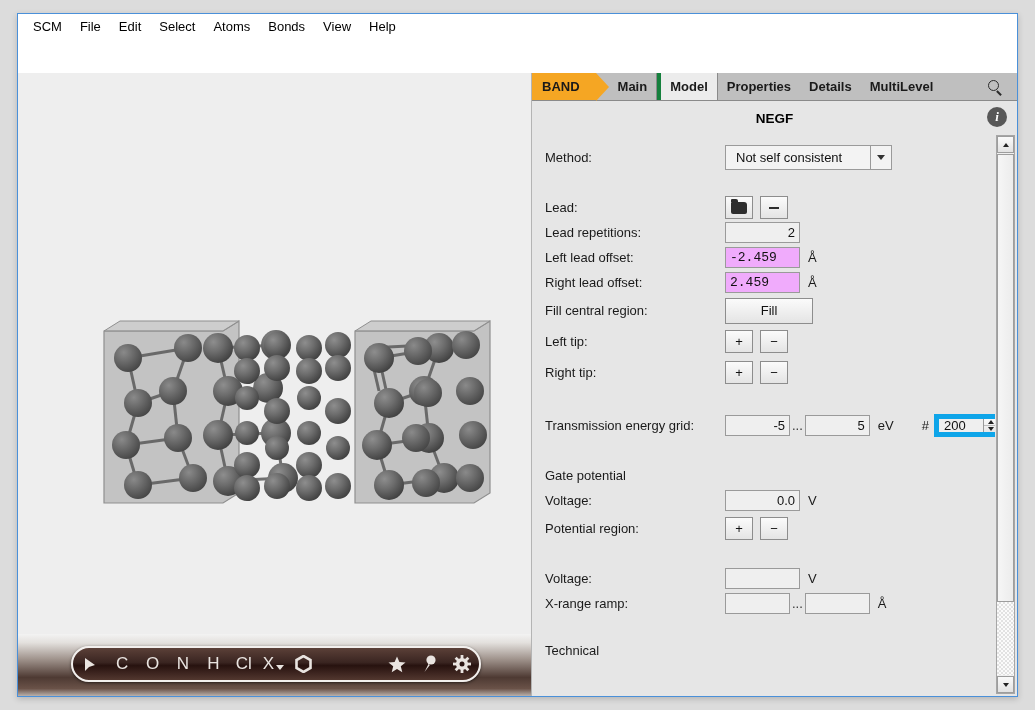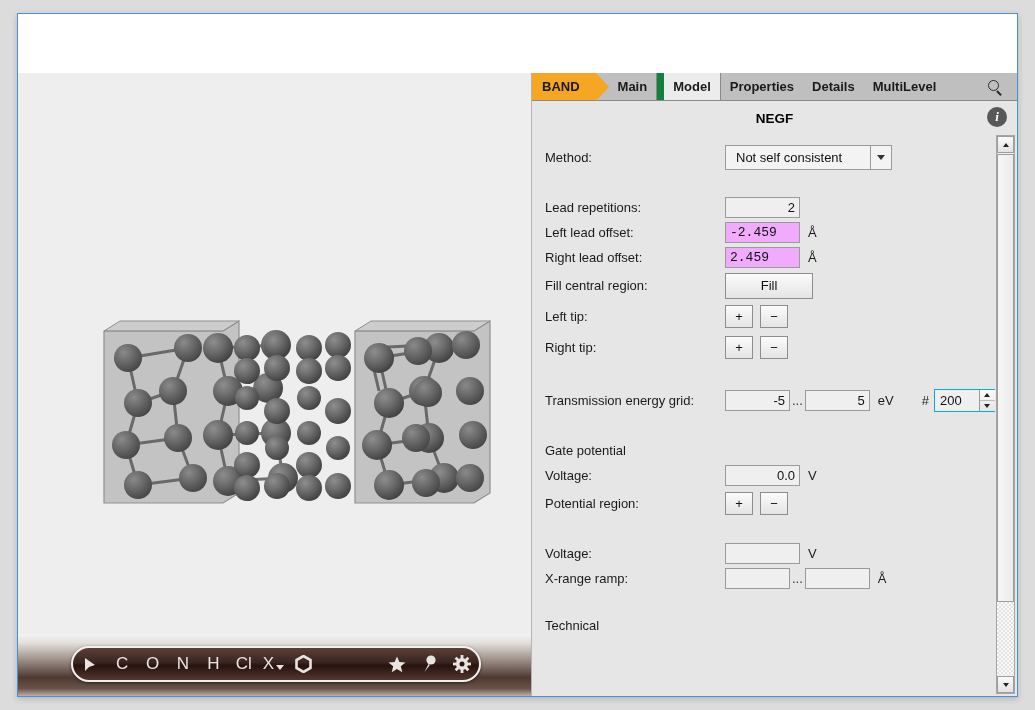--- a/index.html
+++ b/index.html
@@ -103,21 +103,21 @@
   .tab.brand {
     background: #f5a623; padding-left: 10px; padding-right: 16px; border-right: none;
   }
   .tab.brand::after {
     content: ""; position: absolute; right: -13px; top: 0;
     border-top: 14px solid transparent; border-bottom: 14px solid transparent;
     border-left: 13px solid #f5a623; z-index: 2;
   }
   .tab.brand + .tab { padding-left: 22px; }
   .tab.active {
-    background: #ececec; border-left: 7px solid #15803d;
+    background: #ececec; border-left: 4px solid #15803d;
   }
   .tab.plain { border-right: none; }
   .search-btn {
     position: absolute; right: 8px; top: 0; height: 28px; width: 28px;
     display: flex; align-items: center; justify-content: center; cursor: default;
   }
   .mag { position: relative; width: 15px; height: 15px; }
   .mag .ring {
     position: absolute; left: 0; top: 0; width: 11px; height: 11px;
     border: 1.6px solid #2b2b2b; border-radius: 50%;
@@ -185,21 +185,21 @@
   .folder::before {
     content: ""; position: absolute; left: 0; top: -3px; width: 7px; height: 3px;
     background: #2d2d2d; border-radius: 1px 2px 0 0;
   }
   .dash { width: 10px; height: 2px; background: #2d2d2d; }
 
   .unit { font-size: 13px; color: #1a1a1a; margin-left: 8px; }
   .dots { font-size: 13px; color: #333; margin: 0 2px; }
   .hash { font-size: 13px; color: #1a1a1a; margin-left: 28px; margin-right: 5px; }
 
-  .spin-wrap { display: flex; align-items: stretch; height: 23px; border: 1px solid #0ea5e9; background: #efefef; }
+  .spin-wrap { display: flex; align-items: stretch; height: 23px; border: 5px solid #0ea5e9; background: #efefef; }
   .spin-val { width: 44px; display: flex; align-items: center; padding-left: 5px; font-size: 13px; color: #111; }
   .spin-btns { width: 16px; border-left: 1px solid #9a9a9a; display: flex; flex-direction: column;
     background: linear-gradient(to bottom,#fafafa,#e6e6e6); }
   .spin-up, .spin-dn { flex: 1; display: flex; align-items: center; justify-content: center; }
   .spin-up { border-bottom: 1px solid #bdbdbd; }
   .tri-u { width: 0; height: 0; border-left: 3.5px solid transparent; border-right: 3.5px solid transparent; border-bottom: 4px solid #222; }
   .tri-d { width: 0; height: 0; border-left: 3.5px solid transparent; border-right: 3.5px solid transparent; border-top: 4px solid #222; }
 
   
   .vscroll {
@@ -227,20 +227,30 @@
     border: 1px solid #9d9d9d;
   }
 </style>
 </head>
 <body>
 
 <div id="root">
   <div class="window">
 
 
+    <div class="menubar">
+      <div class="menu-item">SCM</div>
+      <div class="menu-item">File</div>
+      <div class="menu-item">Edit</div>
+      <div class="menu-item">Select</div>
+      <div class="menu-item">Atoms</div>
+      <div class="menu-item">Bonds</div>
+      <div class="menu-item">View</div>
+      <div class="menu-item">Help</div>
+    </div>
 
     <div class="body-split">
 
       <div class="view3d">
         <div class="canvas3d">
           <svg width="513" height="564" viewBox="0 0 513 564">
             <defs>
               <radialGradient id="atomG" cx="35%" cy="30%" r="75%">
                 <stop offset="0%" stop-color="#8e8e8e"></stop>
                 <stop offset="45%" stop-color="#6d6d6d"></stop>
@@ -443,20 +453,29 @@
             <div class="select-wrap">
               <div class="select-val">Not self consistent</div>
               <div class="select-arrow">
                   <div class="caret-down"></div>
                 </div>
             </div>
           </div>
 
           <div class="spacer-lg"></div>
 
+          <div class="row">
+            <div class="label">Lead:</div>
+            <div class="btn sq">
+                <div class="folder"></div>
+              </div>
+            <div class="btn sq">
+                <div class="dash"></div>
+              </div>
+          </div>
 
           <div class="row">
             <div class="label">Lead repetitions:</div>
             <input class="inp num w75" value="2" style="">
           </div>
 
           <div class="row">
             <div class="label">Left lead offset:</div>
             <input class="inp yellow w75" value="-2.459" style="">
             <span class="unit">Å</span>

